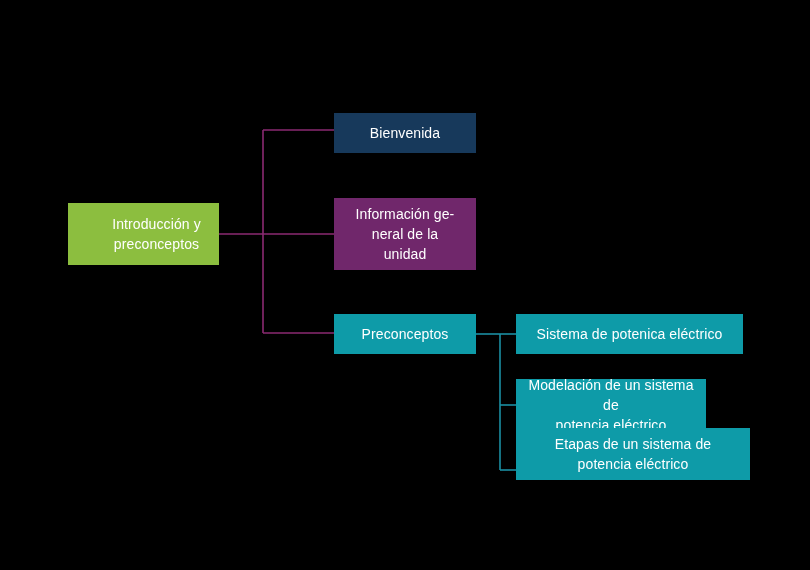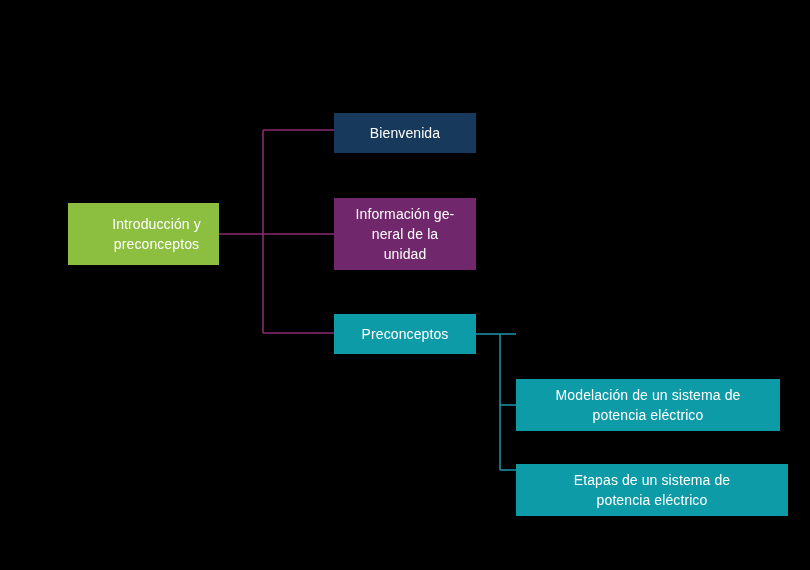--- a/index.html
+++ b/index.html
@@ -71,27 +71,27 @@
   }
   .node-sistema {
     left: 516px;
     top: 314px;
     width: 227px;
     height: 40px;
   }
   .node-modelacion {
     left: 516px;
     top: 379px;
-    width: 264px;
+    width: 190px;
     height: 52px;
   }
   .node-etapas {
     left: 516px;
-    top: 464px;
-    width: 272px;
+    top: 428px;
+    width: 234px;
     height: 52px;
   }
 </style>
 </head>
 <body>
 
 <div id="diagram">
 
   <svg class="connector-layer" width="810" height="570" viewBox="0 0 810 570" xmlns="http://www.w3.org/2000/svg">
 
@@ -120,20 +120,23 @@
   <div class="node node-informacion" style="background:#70276B;">
     <span class="node-label">Información ge-
 neral de la
 unidad</span>
   </div>
 
   <div class="node node-preconceptos" style="background:#0E9BA8;">
     <span class="node-label">Preconceptos</span>
   </div>
 
+  <div class="node node-sistema" style="background:#0E9BA8;">
+    <span class="node-label">Sistema de potenica eléctrico</span>
+  </div>
 
   <div class="node node-modelacion" style="background:#0E9BA8;">
     <span class="node-label">Modelación de un sistema de
 potencia eléctrico</span>
   </div>
 
   <div class="node node-etapas" style="background:#0E9BA8;">
     <span class="node-label">Etapas de un sistema de
 potencia eléctrico</span>
   </div>

